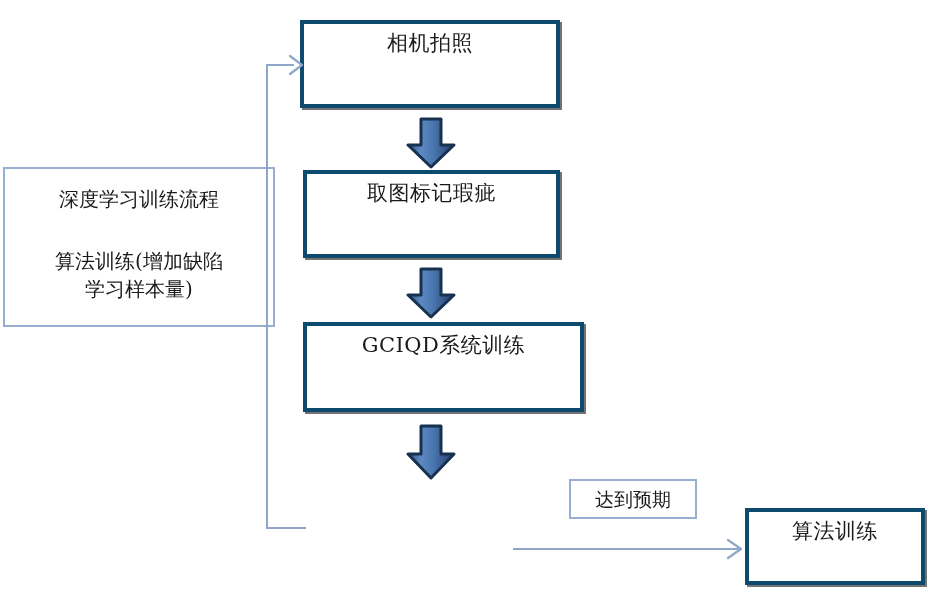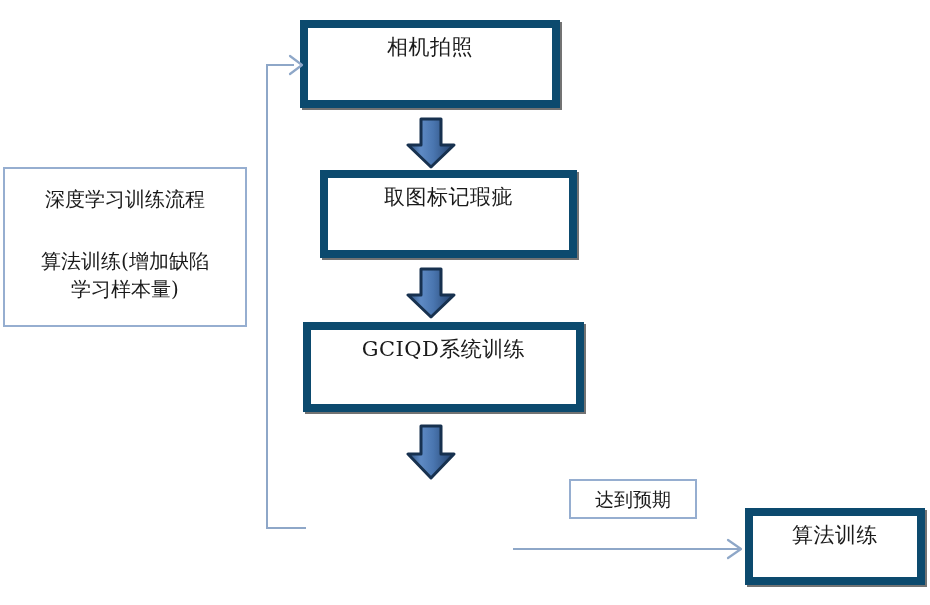--- a/index.html
+++ b/index.html
@@ -16,21 +16,21 @@
     height: 605px;
     background: #ffffff;
     overflow: hidden;
   }
 
   
   .proc-box {
     position: absolute;
     box-sizing: border-box;
     background: #ffffff;
-    border: 8px solid #0c4a6e;
+    border: 4px solid #0c4a6e;
     box-shadow: 2px 2px 0 0 rgba(0,0,0,0.55);
   }
   .proc-box .box-text {
     position: absolute;
     left: 0;
     right: 0;
     top: 6px;
     text-align: center;
     color: #1a1a1a;
     font-size: 21px;
@@ -94,21 +94,21 @@
 
   .arrowhead {
     position: absolute;
   }
 </style>
 </head>
 <body>
 
 <div id="canvas">
 
-  <div class="note-box" id="desc-box" style="left:3px; top:167px; width:244px; height:160px;">
+  <div class="note-box" id="desc-box" style="left:3px; top:167px; width:272px; height:160px;">
     <div class="note-text">深度学习训练流程</div>
     <div class="desc-line2">算法训练(增加缺陷
 学习样本量)</div>
   </div>
 
   <div class="proc-box" id="node-camera" style="left:300px; top:20px; width:260px; height:88px;">
     <div class="box-text">相机拍照</div>
   </div>
 
   <svg class="block-arrow" style="left:404px; top:117px;" width="54" height="52" viewBox="0 0 54 52">
@@ -116,21 +116,21 @@
       <linearGradient id="ag1" x1="0" y1="0" x2="1" y2="0">
         <stop offset="0%" stop-color="#2d4f7d"></stop>
         <stop offset="28%" stop-color="#5e8ac4"></stop>
         <stop offset="55%" stop-color="#4a76b0"></stop>
         <stop offset="100%" stop-color="#23406a"></stop>
       </linearGradient>
     </defs>
     <polygon points="17,2 37,2 37,28 50,28 27,50 4,28 17,28" fill="url(#ag1)" stroke="#17314f" stroke-width="3" stroke-linejoin="round"></polygon>
   </svg>
 
-  <div class="proc-box" id="node-annotate" style="left:320px; top:170px; width:257px; height:88px;">
+  <div class="proc-box" id="node-annotate" style="left:303px; top:170px; width:257px; height:88px;">
     <div class="box-text">取图标记瑕疵</div>
   </div>
 
   <svg class="block-arrow" style="left:404px; top:267px;" width="54" height="52" viewBox="0 0 54 52">
     <defs>
       <linearGradient id="ag2" x1="0" y1="0" x2="1" y2="0">
         <stop offset="0%" stop-color="#2d4f7d"></stop>
         <stop offset="28%" stop-color="#5e8ac4"></stop>
         <stop offset="55%" stop-color="#4a76b0"></stop>
         <stop offset="100%" stop-color="#23406a"></stop>

